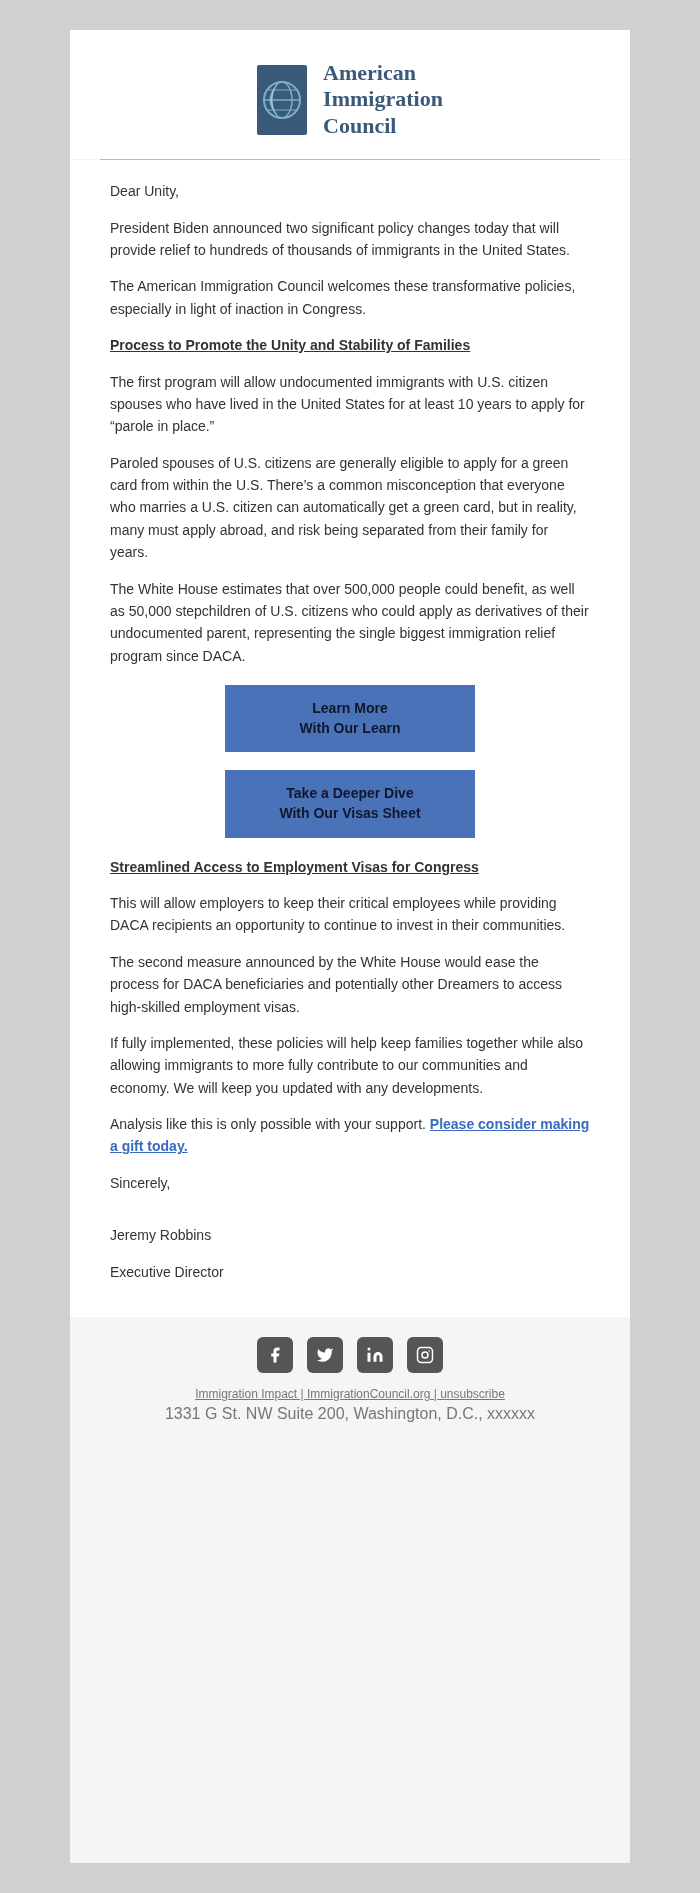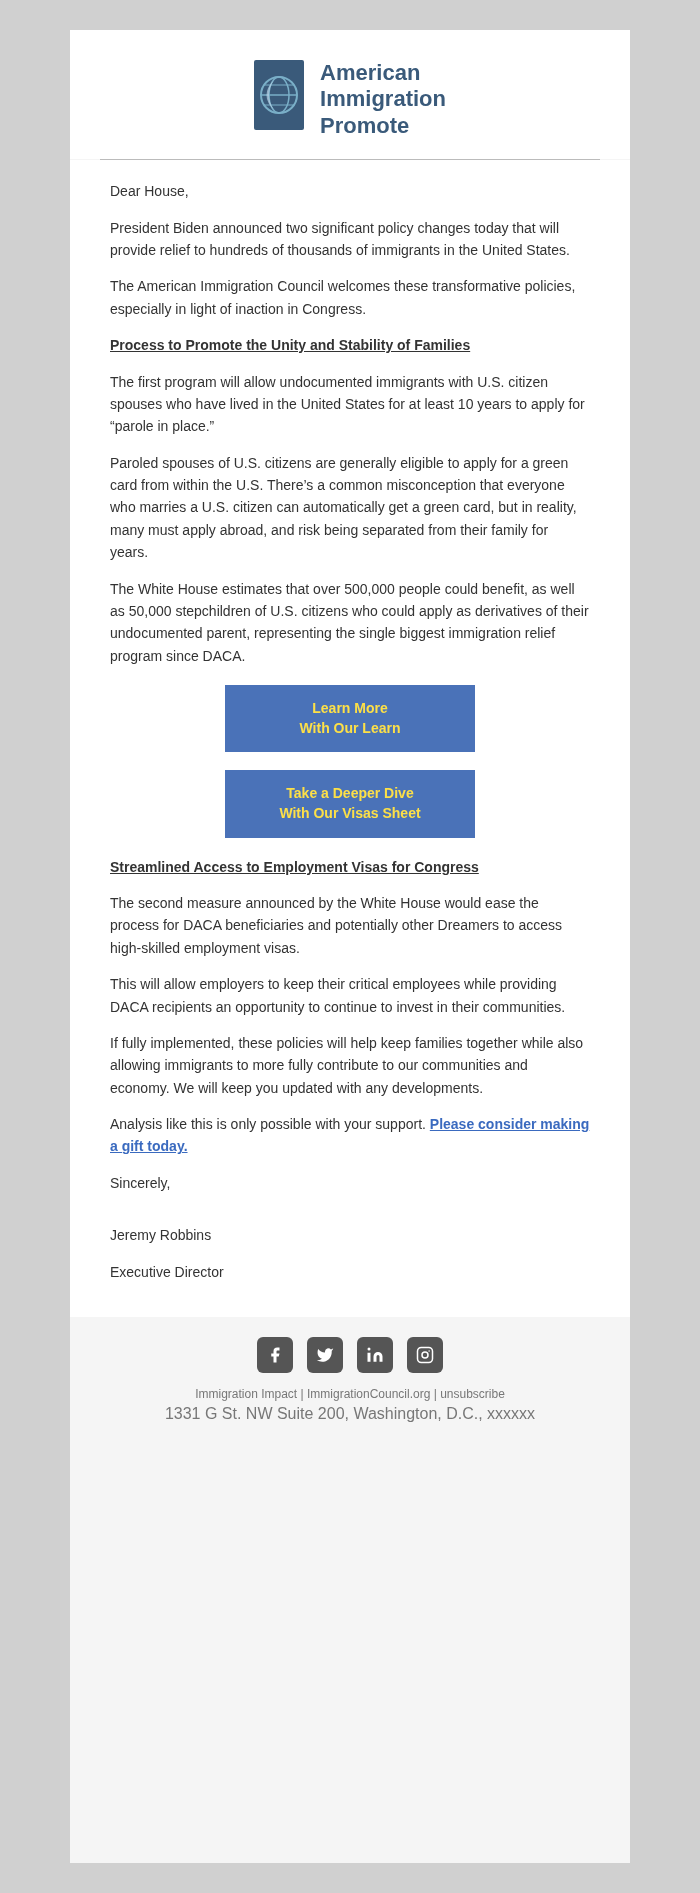--- a/index.html
+++ b/index.html
@@ -18,21 +18,23 @@
       width: 560px;
       padding: 0 0 20px 0;
     }
     .header {
       text-align: center;
       padding: 30px 20px 20px 20px;
       background: #fff;
     }
     .logo-wrapper {
       display: inline-flex;
+      align-items: center;
       gap: 16px;
+      font-family: Liberation Serif, serif;
     }
     .logo-icon {
       width: 50px;
       height: 70px;
     }
     .logo-text {
       display: flex;
       flex-direction: column;
       text-align: left;
     }
@@ -65,21 +67,21 @@
       margin-top: 6px;
       text-decoration: underline;
     }
     .btn-wrapper {
       text-align: center;
       margin: 18px 0;
     }
     .cta-btn {
       display: inline-block;
       background-color: #4a72b8;
-      color: #fde047;
+      color: #0f172a;
       font-weight: bold;
       font-size: 14px;
       text-decoration: none;
       padding: 14px 30px;
       width: 250px;
       text-align: center;
       line-height: 1.4;
       cursor: pointer;
     }
     .donation-link {
@@ -108,20 +110,21 @@
       justify-content: center;
       color: white;
       font-size: 16px;
       font-weight: bold;
       cursor: pointer;
     }
     .footer-links {
       font-size: 12px;
       color: #777;
       margin-bottom: 4px;
+      text-decoration: underline;
     }
     .footer-address {
       font-size: 16px;
       color: #777;
     }
   </style>
 </head>
 <body>
 
 <div class="email-container">
@@ -135,30 +138,30 @@
         <ellipse cx="25" cy="35" rx="10" ry="18" fill="none" stroke="#7aafc8" stroke-width="1.5"></ellipse>
         <line x1="7" y1="35" x2="43" y2="35" stroke="#7aafc8" stroke-width="1.5"></line>
         <line x1="10" y1="25" x2="40" y2="25" stroke="#7aafc8" stroke-width="1"></line>
         <line x1="10" y1="45" x2="40" y2="45" stroke="#7aafc8" stroke-width="1"></line>
 
         <path d="M20,20 Q5,35 20,50 Q10,35 20,20" fill="#b8d4e8" opacity="0.7"></path>
       </svg>
       <div class="logo-text">
         <span>American</span>
         <span>Immigration</span>
-        <span>Promote</span>
+        <span>Council</span>
       </div>
     </div>
   </div>
 
   <hr class="divider">
 
   <div class="content">
 
-    <p>Dear House,</p>
+    <p>Dear Unity,</p>
 
     <p>President Biden announced two significant policy changes today that will provide relief to hundreds of thousands of immigrants in the United States.</p>
 
     <p>The American Immigration Council welcomes these transformative policies, especially in light of inaction in Congress.</p>
 
     <p class="section-heading">Process to Promote the Unity and Stability of Families</p>
 
     <p>The first program will allow undocumented immigrants with U.S. citizen spouses who have lived in the United States for at least 10 years to apply for “parole in place.”</p>
 
     <p>Paroled spouses of U.S. citizens are generally eligible to apply for a green card from within the U.S. There’s a common misconception that everyone who marries a U.S. citizen can automatically get a green card, but in reality, many must apply abroad, and risk being separated from their family for years.</p>
@@ -176,23 +179,23 @@
     
     <div class="btn-wrapper">
       <div class="cta-btn">
         <span>Take a Deeper Dive</span><br>
         <span>With Our Visas Sheet</span>
       </div>
     </div>
 
     <p class="section-heading">Streamlined Access to Employment Visas for Congress</p>
 
+    <p>This will allow employers to keep their critical employees while providing DACA recipients an opportunity to continue to invest in their communities.</p>
+
     <p>The second measure announced by the White House would ease the process for DACA beneficiaries and potentially other Dreamers to access high-skilled employment visas.</p>
-
-    <p>This will allow employers to keep their critical employees while providing DACA recipients an opportunity to continue to invest in their communities.</p>
 
     <p>If fully implemented, these policies will help keep families together while also allowing immigrants to more fully contribute to our communities and economy. We will keep you updated with any developments.</p>
 
     <p>
       <span>Analysis like this is only possible with your support.&nbsp;</span><a class="donation-link" href="#"><span>Please consider making a gift today.</span></a>
     </p>
 
     <p>Sincerely,</p>
 
     <br>

